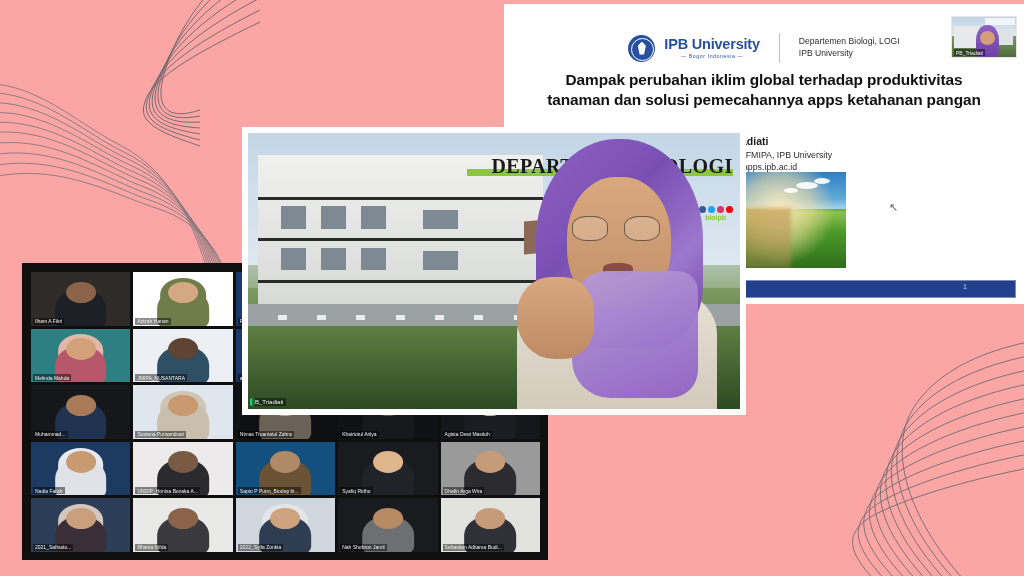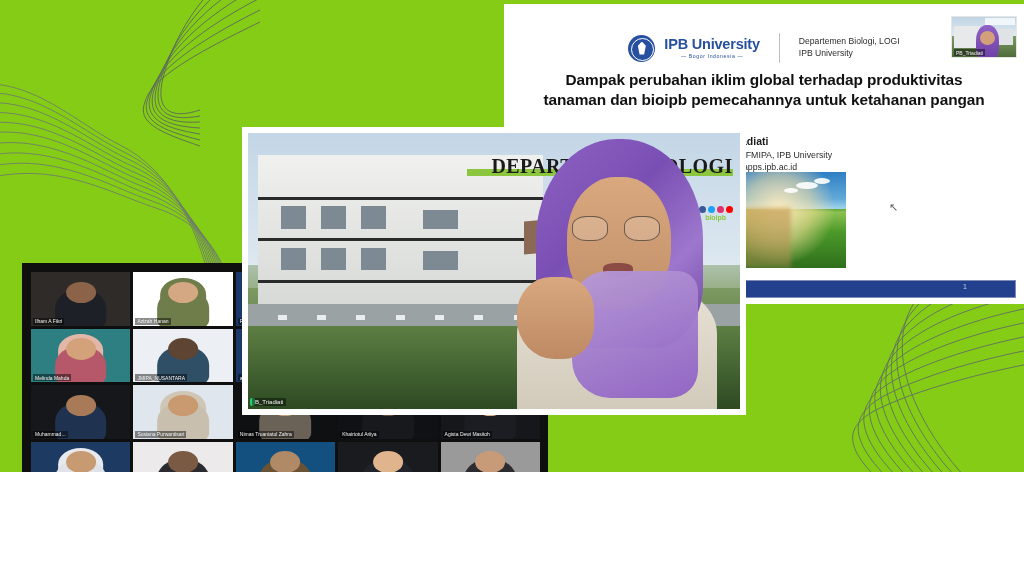--- a/index.html
+++ b/index.html
@@ -3,22 +3,22 @@
 <meta charset="utf-8">
 <style>
   * { box-sizing: border-box; margin: 0; padding: 0; }
   html, body {
     width: 1024px; height: 576px;
     overflow: hidden;
     font-family: "Liberation Sans", sans-serif;
   }
   #stage {
     position: relative;
-    width: 1024px; height: 472px;
-    background: #84cc16;
+    width: 1024px; height: 576px;
+    background: #fca5a5;
     overflow: hidden;
   }
 
   
   .deco { position: absolute; pointer-events: none; }
   #deco-tl { left: -40px; top: -30px; width: 300px; height: 310px; }
   #deco-br { right: -30px; bottom: -40px; width: 230px; height: 290px; }
   .deco svg { width: 100%; height: 100%; display: block; }
 
   
@@ -378,21 +378,21 @@
           <div class="l2">— Bogor Indonesia —</div>
         </div>
         <div class="vrule"></div>
         <div class="dept-text">
           <div>Departemen Biologi, LOGI</div>
           <div>IPB University</div>
         </div>
       </div>
     </div>
 
-    <div id="slide-title">Dampak perubahan iklim global terhadap produktivitas tanaman dan bioipb pemecahannya untuk ketahanan pangan</div>
+    <div id="slide-title">Dampak perubahan iklim global terhadap produktivitas tanaman dan solusi pemecahannya apps ketahanan pangan</div>
 
     <div id="presenter-block">
       <div id="presenter-name">riadiati</div>
       <div id="presenter-affil">gi, FMIPA, IPB University</div>
       <div id="presenter-email">@apps.ipb.ac.id</div>
     </div>
 
     <div id="field-photo">
       <div class="sunglow"></div>
       <div class="cloud c1"></div>

